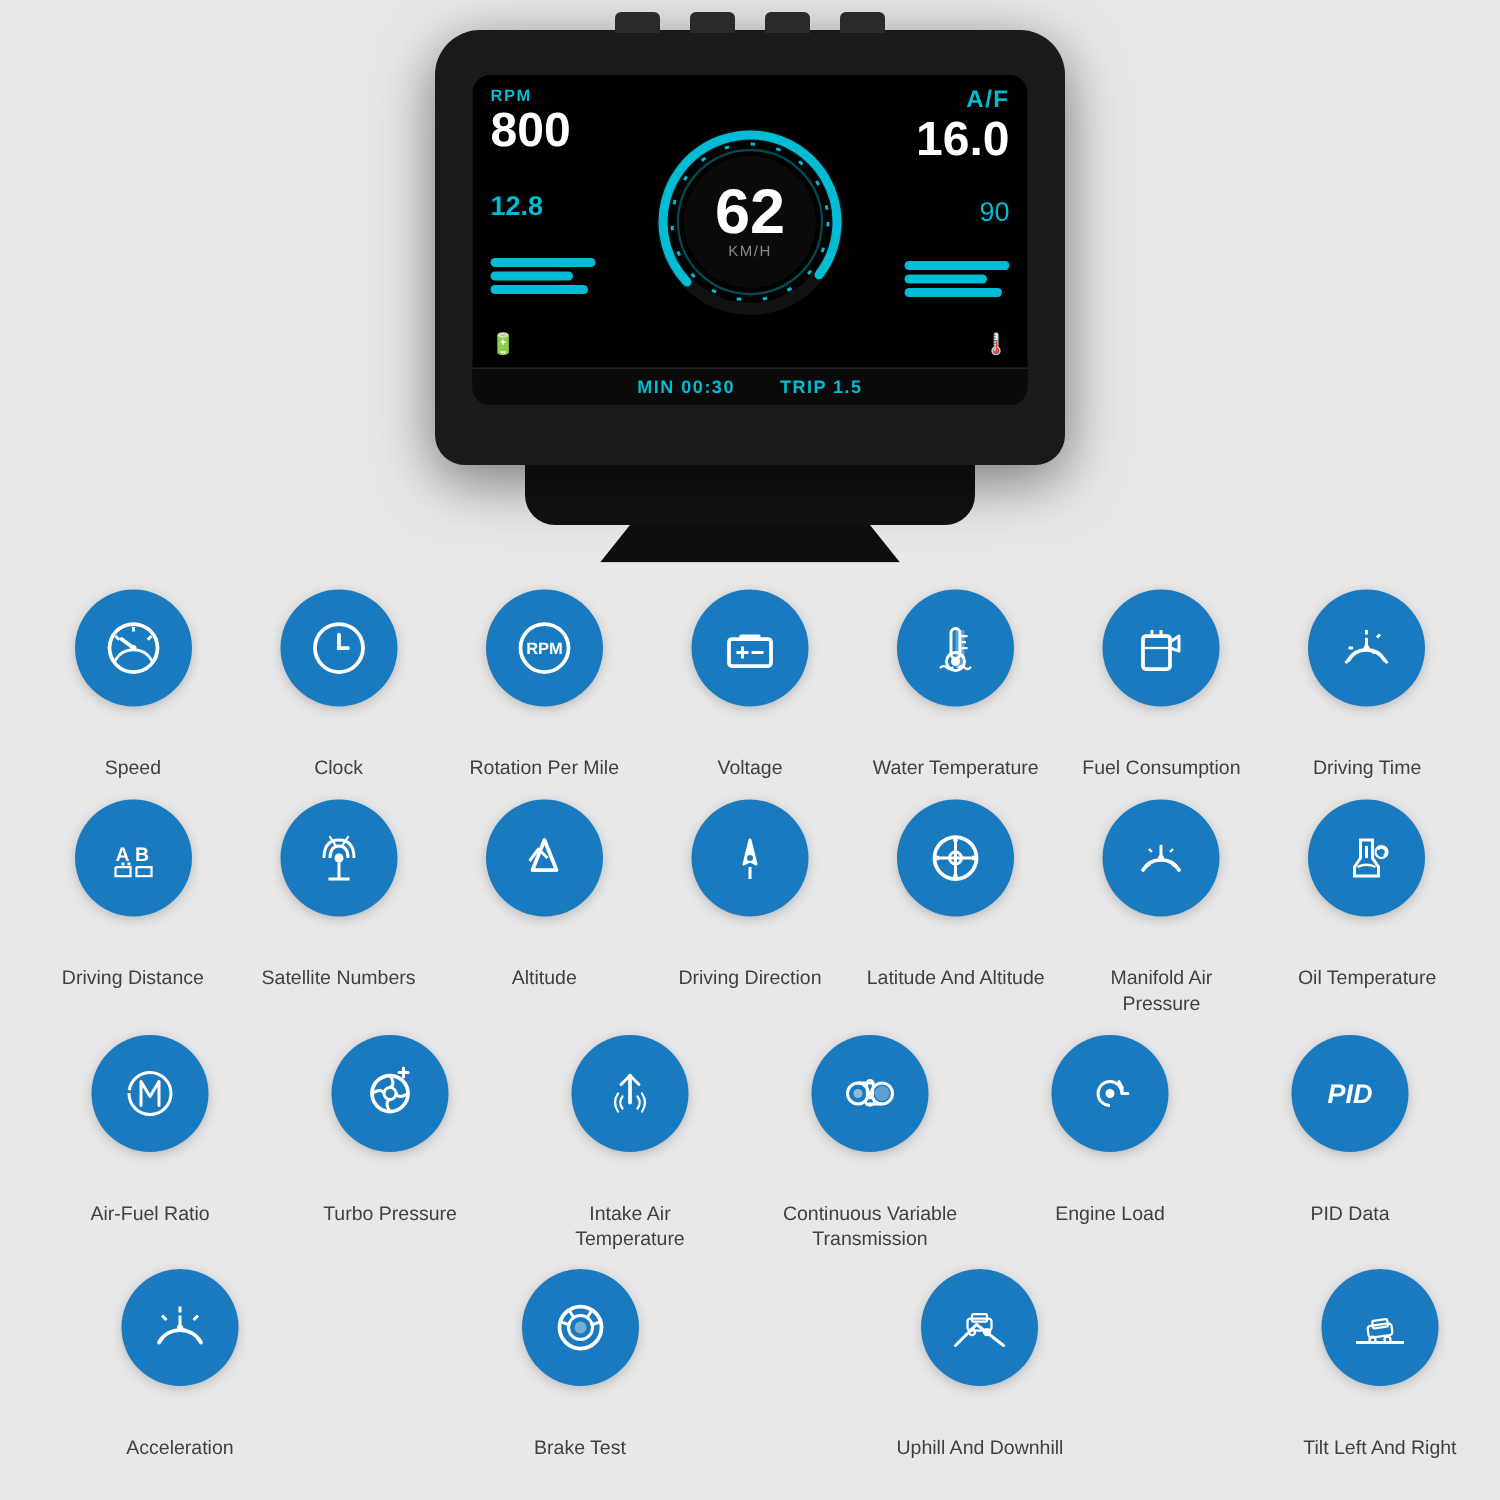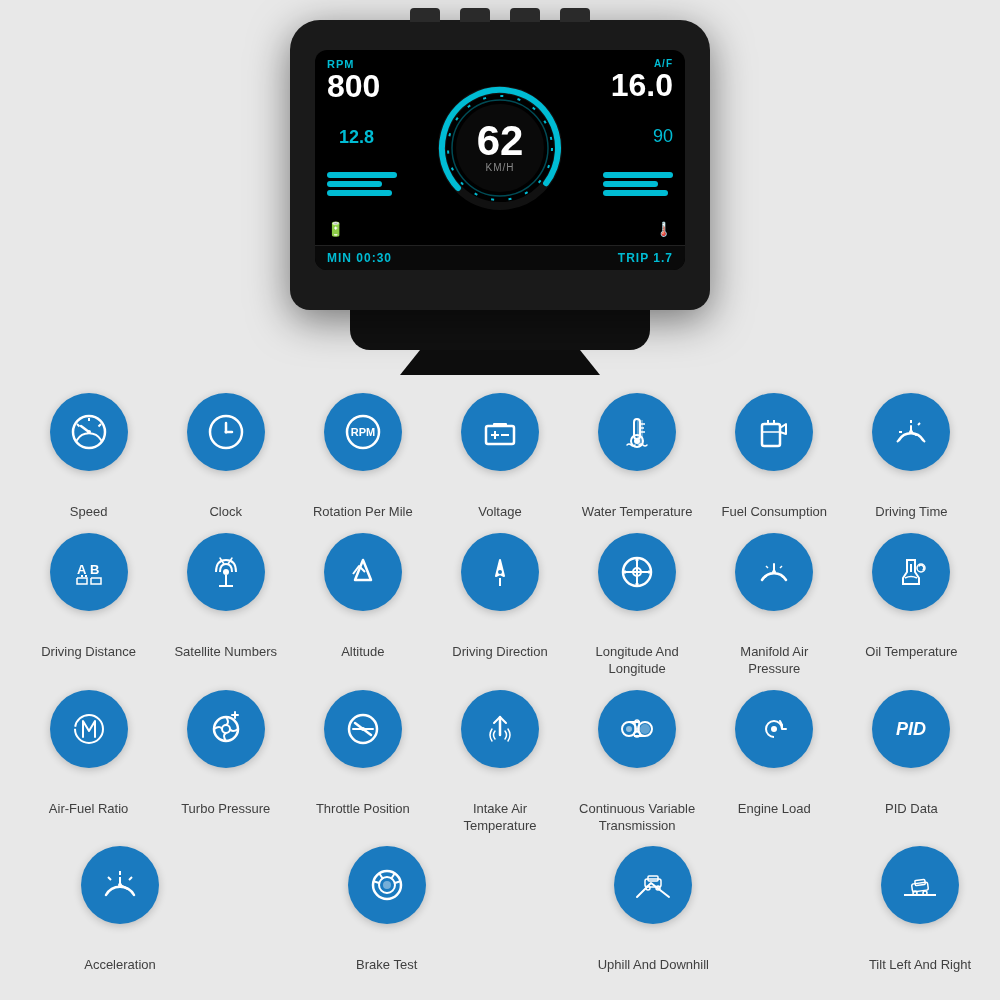--- a/index.html
+++ b/index.html
@@ -95,21 +95,20 @@
       color: white;
       font-size: 32px;
       font-weight: bold;
       line-height: 1;
     }
 
     .small-value {
       color: #00bcd4;
       font-size: 18px;
       font-weight: bold;
-      margin-left: 12px;
     }
 
     .bar-group {
       display: flex;
       flex-direction: column;
       gap: 3px;
     }
 
     .bar {
       height: 6px;
@@ -134,21 +133,21 @@
       font-size: 14px;
     }
 
     .icon-temp {
       color: #00bcd4;
       font-size: 14px;
     }
 
     .af-label {
       color: #00bcd4;
-      font-size: 10px;
+      font-size: 16px;
       font-weight: bold;
       letter-spacing: 1px;
       text-align: right;
     }
 
     .af-value {
       color: white;
       font-size: 32px;
       font-weight: bold;
       text-align: left;
@@ -198,21 +197,21 @@
     .speed-unit {
       color: #888;
       font-size: 10px;
       letter-spacing: 1px;
     }
 
     .screen-bottom {
       background: #0a0a0a;
       padding: 5px 12px;
       display: flex;
-      justify-content: space-between;
+      justify-content: center;
       gap: 30px;
       border-top: 1px solid #222;
     }
 
     .bottom-stat {
       color: #00bcd4;
       font-size: 12px;
       font-weight: bold;
       letter-spacing: 1px;
     }
@@ -342,21 +341,21 @@
             <div class="bar-group">
               <div class="bar-right"></div>
               <div class="bar-right"></div>
               <div class="bar-right"></div>
             </div>
             <div class="icon-temp">🌡️</div>
           </div>
         </div>
         <div class="screen-bottom">
           <span class="bottom-stat">MIN  00:30</span>
-          <span class="bottom-stat">TRIP  1.7</span>
+          <span class="bottom-stat">TRIP  1.5</span>
         </div>
       </div>
     </div>
     <div class="device-base"></div>
     <div class="device-stand"></div>
   </div>
 </div>
 
 <div class="features-section">
 
@@ -519,21 +518,21 @@
           <line x1="8" y1="22" x2="36" y2="22" stroke="white" stroke-width="2"></line>
           <line x1="22" y1="8" x2="22" y2="36" stroke="white" stroke-width="2"></line>
           <circle cx="22" cy="22" r="4" stroke="white" stroke-width="2" fill="none"></circle>
 
           <line x1="8" y1="22" x2="11" y2="22" stroke="white" stroke-width="3"></line>
           <line x1="33" y1="22" x2="36" y2="22" stroke="white" stroke-width="3"></line>
           <line x1="22" y1="8" x2="22" y2="11" stroke="white" stroke-width="3"></line>
           <line x1="22" y1="33" x2="22" y2="36" stroke="white" stroke-width="3"></line>
         </svg>
       </div>
-      <span class="feature-label">Longitude And Longitude</span>
+      <span class="feature-label">Latitude And Altitude</span>
     </div>
 
     <div class="feature-item">
       <div class="feature-icon">
         <svg viewBox="0 0 44 44" fill="none">
           <path d="M10 30 A14 14 0 0 1 34 30" stroke="white" stroke-width="2.5" fill="none" stroke-linecap="round"></path>
           <line x1="22" y1="14" x2="22" y2="22" stroke="white" stroke-width="2" stroke-linecap="round"></line>
           <circle cx="22" cy="22" r="2" fill="white"></circle>
           <path d="M12 28 L15 26" stroke="white" stroke-width="1.5"></path>
           <path d="M32 28 L29 26" stroke="white" stroke-width="1.5"></path>
@@ -580,31 +579,20 @@
           <path d="M34 22 Q28 26 26 22" stroke="white" stroke-width="2" fill="none"></path>
           <path d="M22 34 Q18 28 22 26" stroke="white" stroke-width="2" fill="none"></path>
           <path d="M10 22 Q16 18 18 22" stroke="white" stroke-width="2" fill="none"></path>
           <line x1="28" y1="8" x2="34" y2="8" stroke="white" stroke-width="2" stroke-linecap="round"></line>
           <line x1="31" y1="5" x2="31" y2="11" stroke="white" stroke-width="2" stroke-linecap="round"></line>
         </svg>
       </div>
       <span class="feature-label">Turbo Pressure</span>
     </div>
 
-    <div class="feature-item">
-      <div class="feature-icon">
-        <svg viewBox="0 0 44 44" fill="none">
-          <circle cx="22" cy="22" r="14" stroke="white" stroke-width="2.5" fill="none"></circle>
-          <line x1="12" y1="22" x2="32" y2="22" stroke="white" stroke-width="2" stroke-linecap="round"></line>
-          <line x1="14" y1="16" x2="30" y2="28" stroke="white" stroke-width="2.5" stroke-linecap="round"></line>
-          <circle cx="22" cy="22" r="2" fill="white"></circle>
-        </svg>
-      </div>
-      <span class="feature-label">Throttle Position</span>
-    </div>
 
     <div class="feature-item">
       <div class="feature-icon">
         <svg viewBox="0 0 44 44" fill="none">
           <path d="M22 10 L22 28" stroke="white" stroke-width="2.5" stroke-linecap="round"></path>
           <path d="M16 16 L22 10 L28 16" stroke="white" stroke-width="2" fill="none" stroke-linecap="round" stroke-linejoin="round"></path>
           <path d="M14 22 Q10 28 14 34" stroke="white" stroke-width="1.5" fill="none" stroke-linecap="round"></path>
           <path d="M30 22 Q34 28 30 34" stroke="white" stroke-width="1.5" fill="none" stroke-linecap="round"></path>
           <path d="M17 24 Q14 28 17 32" stroke="white" stroke-width="1.5" fill="none" stroke-linecap="round"></path>
           <path d="M27 24 Q30 28 27 32" stroke="white" stroke-width="1.5" fill="none" stroke-linecap="round"></path>

